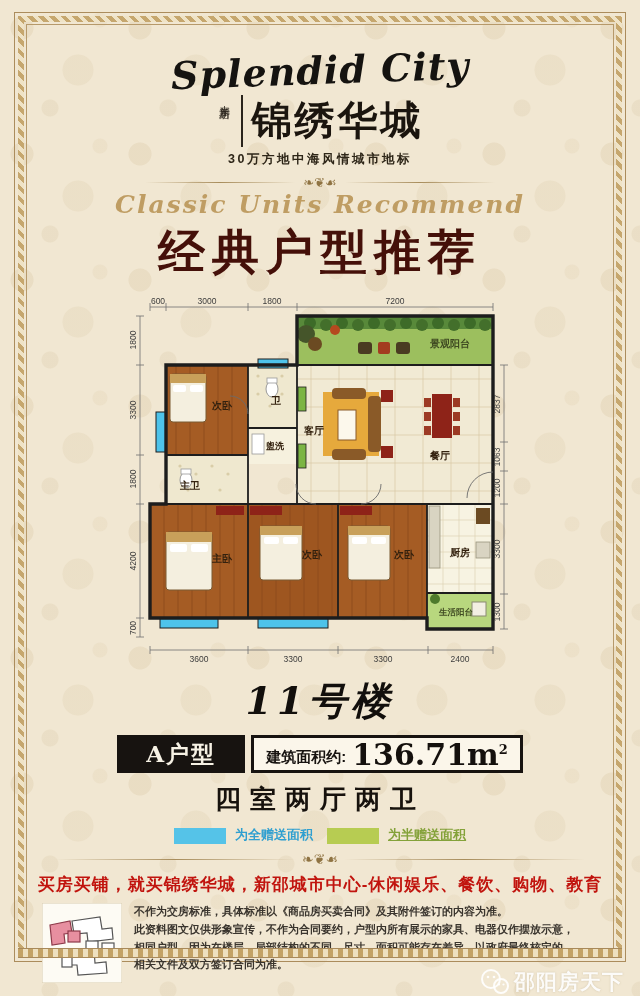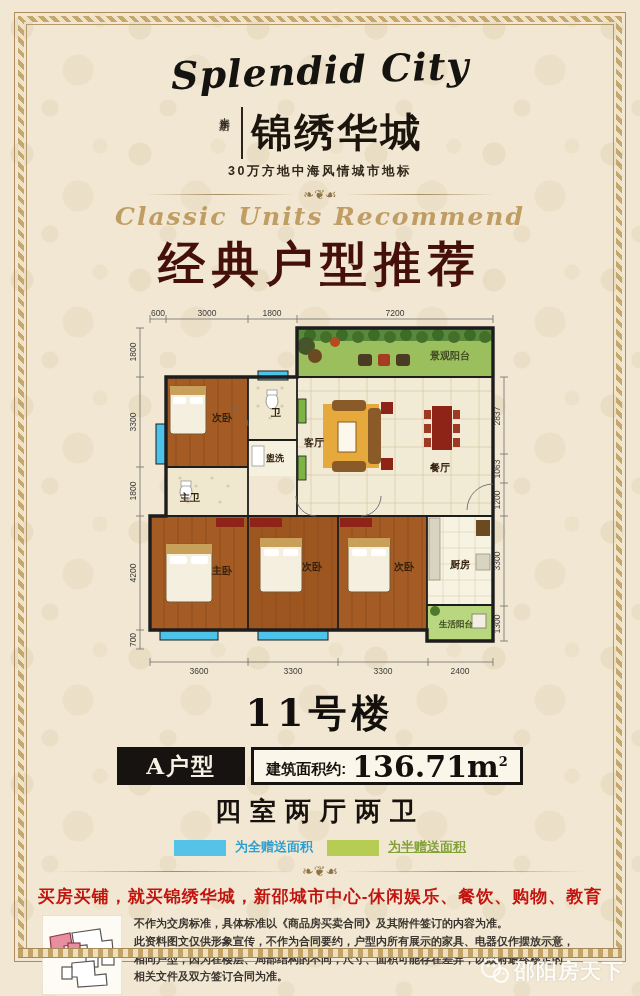--- a/index.html
+++ b/index.html
@@ -18,21 +18,21 @@
   
   .frame-outer{position:absolute;left:14px;right:14px;top:12px;bottom:34px;border:1px solid #ab8c5c;pointer-events:none;}
   .frame-deco{position:absolute;left:18px;right:18px;top:16px;bottom:38px;border:6px solid;
     border-image:repeating-linear-gradient(45deg,#c6a76e 0 4px,#efe3c6 4px 8px) 6;pointer-events:none;}
   .frame-inner{position:absolute;left:26px;right:26px;top:24px;bottom:46px;border:1px solid #b6996a;pointer-events:none;}
 
   .col{position:absolute;inset:0;display:flex;flex-direction:column;align-items:center;}
 
   .logo-en{margin-top:48px;font-family:"DejaVu Serif",serif;font-style:italic;font-weight:bold;
     font-size:38px;color:#151310;letter-spacing:1px;transform:rotate(-2deg);}
-  .logo-row{display:flex;align-items:center;gap:9px;margin-top:12px;}
+  .logo-row{display:flex;align-items:center;gap:9px;margin-top:0px;}
   .logo-vert{writing-mode:vertical-rl;text-orientation:upright;font-size:11px;color:#2a241c;letter-spacing:2px;height:50px;}
   .logo-sep{width:2px;height:52px;background:#2a241c;}
   .logo-cn{font-family:"DejaVu Serif",serif;font-weight:bold;font-size:40px;color:#1b150e;letter-spacing:3px;}
   .tagline{margin-top:3px;font-size:12.5px;color:#2e2618;letter-spacing:2.5px;font-weight:bold;}
 
   .orn{display:flex;align-items:center;gap:8px;margin-top:8px;color:#8f7342;}
   .orn .line{width:150px;height:1px;background:linear-gradient(90deg,transparent,#a88d5c,transparent);}
   .orn .glyph{font-size:13px;line-height:1;}
 
   .classic{margin-top:1px;font-family:"DejaVu Serif",serif;font-style:italic;font-weight:bold;
@@ -40,21 +40,21 @@
   .main-title{margin-top:2px;font-family:"DejaVu Serif",serif;font-weight:bold;
     font-size:47px;color:#451009;letter-spacing:7px;}
 
   .plan-wrap{margin-top:10px;}
   svg text{font-family:"Liberation Sans",sans-serif;}
   .dim{font-size:8.5px;fill:#3c3c3c;}
   .room-label{font-size:10px;fill:#33210e;font-weight:bold;}
   .room-label.light{fill:#3f4a22;}
 
   .building{margin-top:2px;font-family:"DejaVu Serif",serif;font-weight:bold;font-size:38px;
-    color:#120f0c;letter-spacing:5px;}
+    color:#120f0c;letter-spacing:5px;font-style:italic;}
   .type-row{display:flex;align-items:stretch;margin-top:8px;height:38px;}
   .type-box{background:#171310;color:#f6f1e4;font-family:"DejaVu Serif",serif;font-weight:bold;
     font-size:23px;display:flex;align-items:center;justify-content:center;width:128px;letter-spacing:2px;}
   .area-box{border:3px solid #171310;background:#fbf6ea;display:flex;align-items:baseline;
     padding:0 12px;margin-left:6px;}
   .area-label{font-weight:bold;font-size:15px;color:#171310;align-self:center;margin-top:6px;}
   .area-value{font-family:"DejaVu Serif",serif;font-weight:bold;font-size:30px;color:#14100d;
     margin-left:6px;align-self:center;}
   .area-sup{font-size:13px;font-weight:bold;vertical-align:super;}
   .layout-cn{margin-top:9px;font-family:"DejaVu Serif",serif;font-weight:bold;font-size:26px;
@@ -76,21 +76,21 @@
   .headline{margin-top:6px;font-size:17px;font-weight:bold;color:#c1140e;letter-spacing:1px;}
 
   .bottom-row{display:flex;margin-top:7px;width:556px;gap:12px;align-items:flex-start;}
   .siteplan{flex:0 0 auto;}
   .disclaimer{font-size:11px;line-height:1.62;color:#3a352e;font-weight:bold;}
   .disclaimer div{white-space:nowrap;}
 
   .chain{position:absolute;left:18px;right:18px;bottom:38px;height:8px;
     background:repeating-linear-gradient(90deg,#c3a265 0 5px,#eee0bf 5px 10px);
     border-top:1px solid #a8895a;border-bottom:1px solid #a8895a;}
-  .watermark{position:absolute;right:16px;bottom:11px;display:flex;align-items:center;gap:4px;
+  .watermark{position:absolute;right:16px;bottom:0;display:flex;align-items:center;gap:4px;
     color:rgba(255,255,255,.92);font-size:21px;font-weight:bold;letter-spacing:1px;
     text-shadow:0 0 2px rgba(150,130,90,.35);}
 </style>
 </head>
 <body>
 
 <div class="page">
   <div class="frame-outer"></div>
   <div class="frame-deco"></div>
   <div class="frame-inner"></div>

